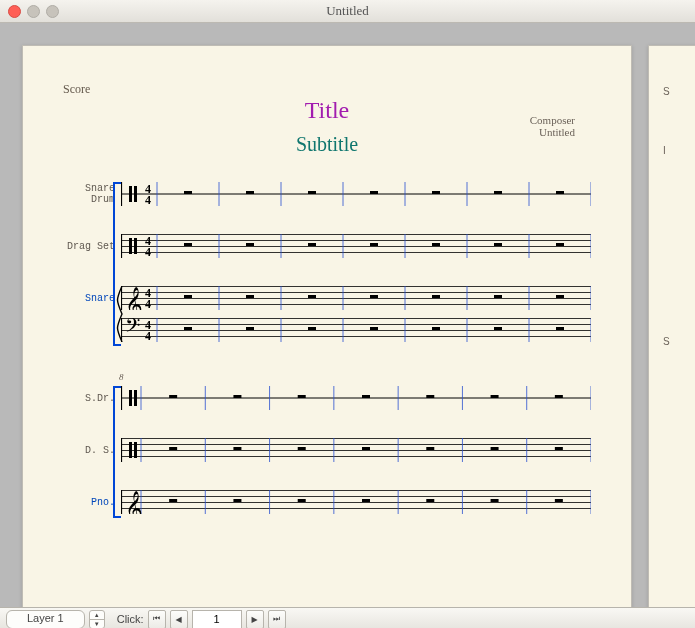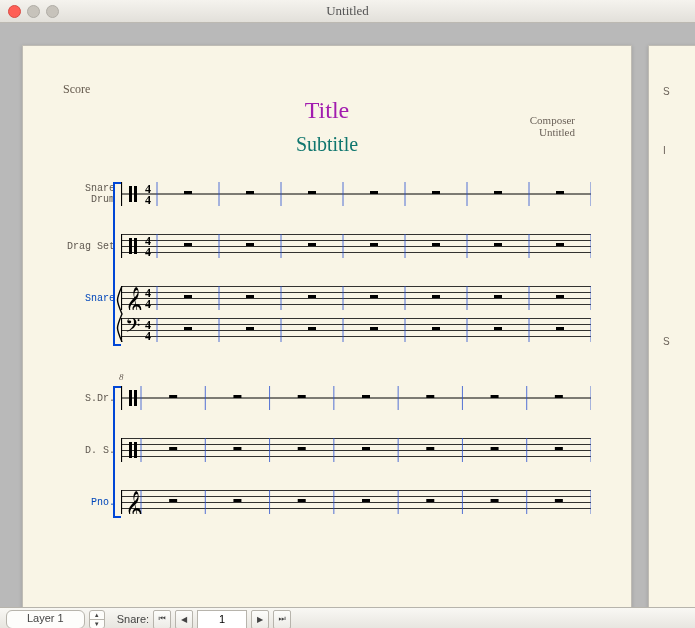--- a/index.html
+++ b/index.html
@@ -305,20 +305,20 @@
   <div class="sbgrp">
     <div class="sel">
       <span>Layer 1</span>
     </div>
     <div class="stepper">
         <div>▲</div>
         <div>▼</div>
       </div>
   </div>
   <div class="sbgrp">
-    <span>Snare:</span>
+    <span>Click:</span>
     <div class="pgbtn">⏮</div>
     <div class="pgbtn">◀</div>
     <input class="pginput" value="1" style="">
     <div class="pgbtn">▶</div>
     <div class="pgbtn">⏭</div>
   </div>
 </div>
 
 </body></html>

